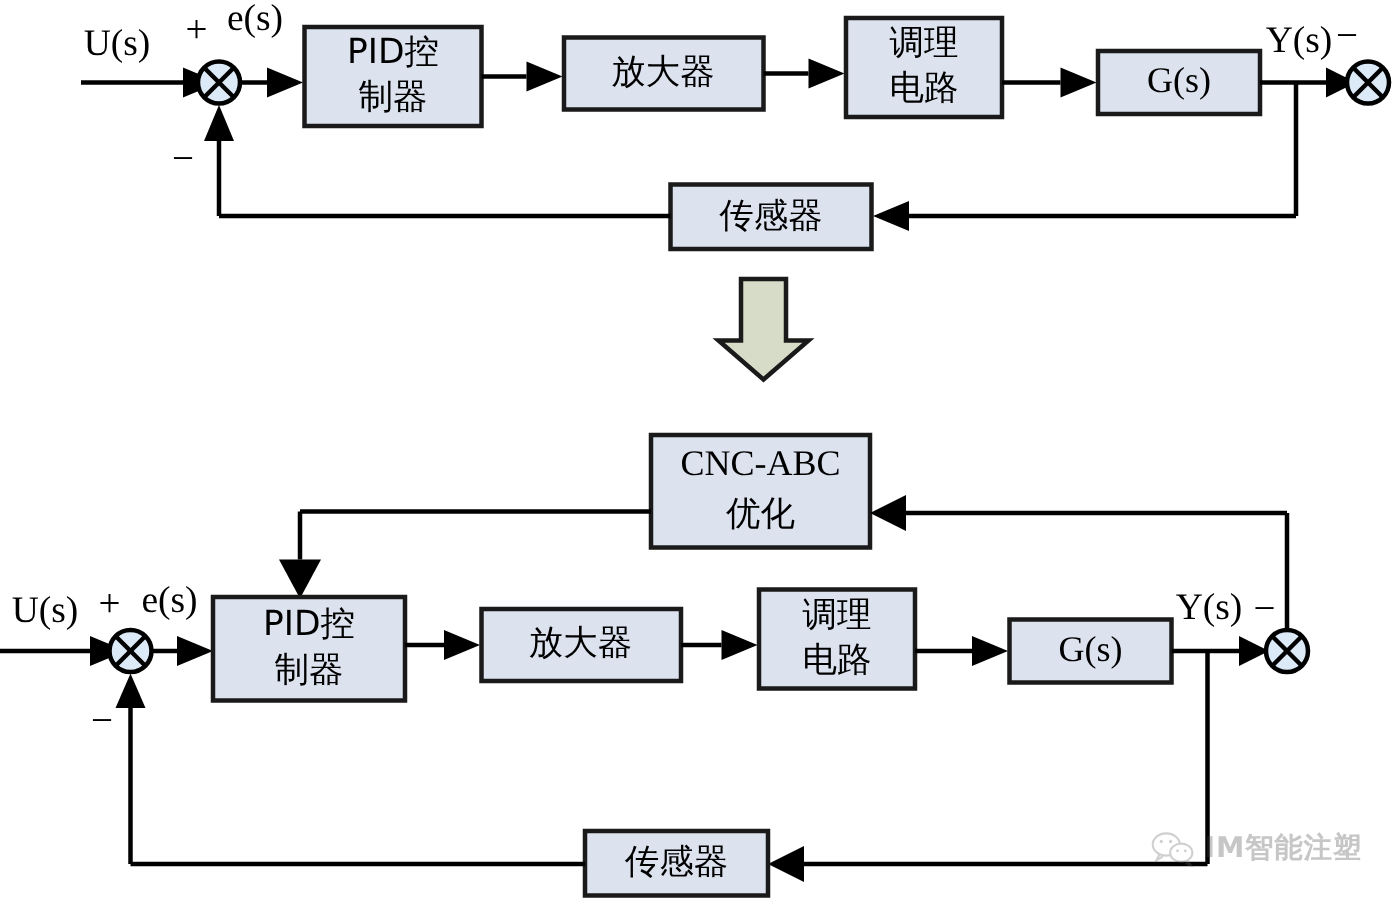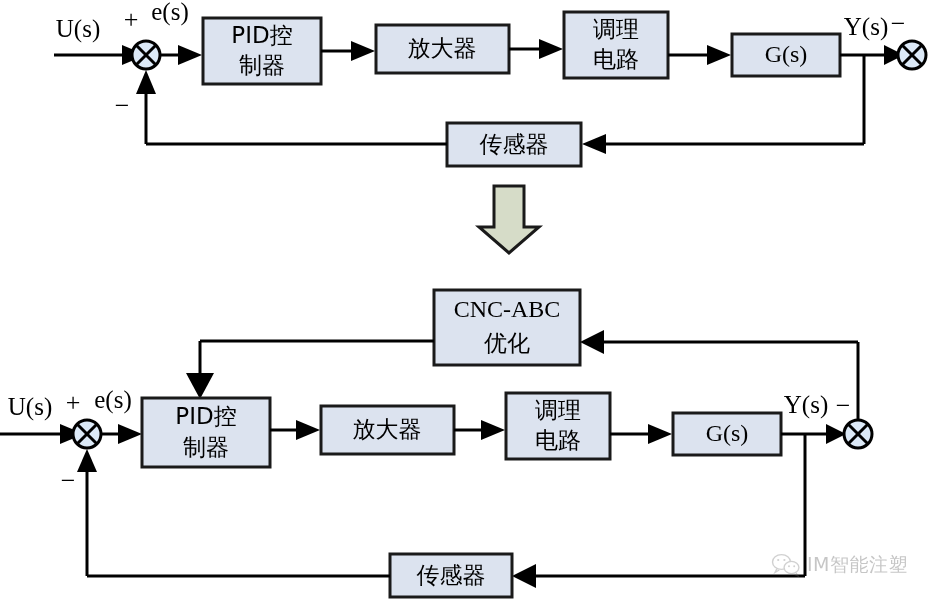--- a/index.html
+++ b/index.html
@@ -79,24 +79,25 @@
     fill: #000000;
     font-size: 26px;
     text-anchor: middle;
     dominant-baseline: middle;
   }
   .wm {
     position: absolute;
     right: 20px;
     bottom: 22px;
     display: flex;
-    align-items: center;
+    align-items: flex-end;
     gap: 6px;
     opacity: 0.30;
     pointer-events: none;
+    font-weight: bold;
   }
   .wm-text {
     font-family: "DejaVu Sans", "Liberation Sans", sans-serif;
     font-size: 19px;
     color: #444444;
     letter-spacing: 0.5px;
     white-space: nowrap;
   }
 </style>
 </head>

